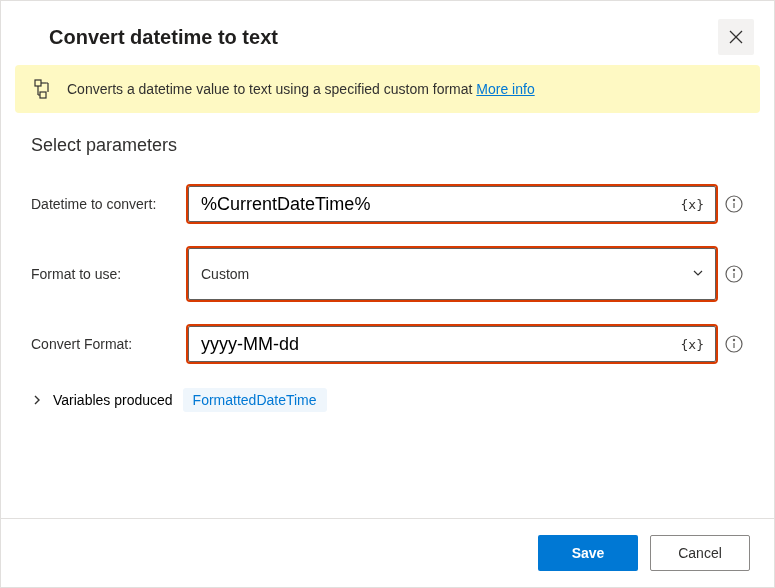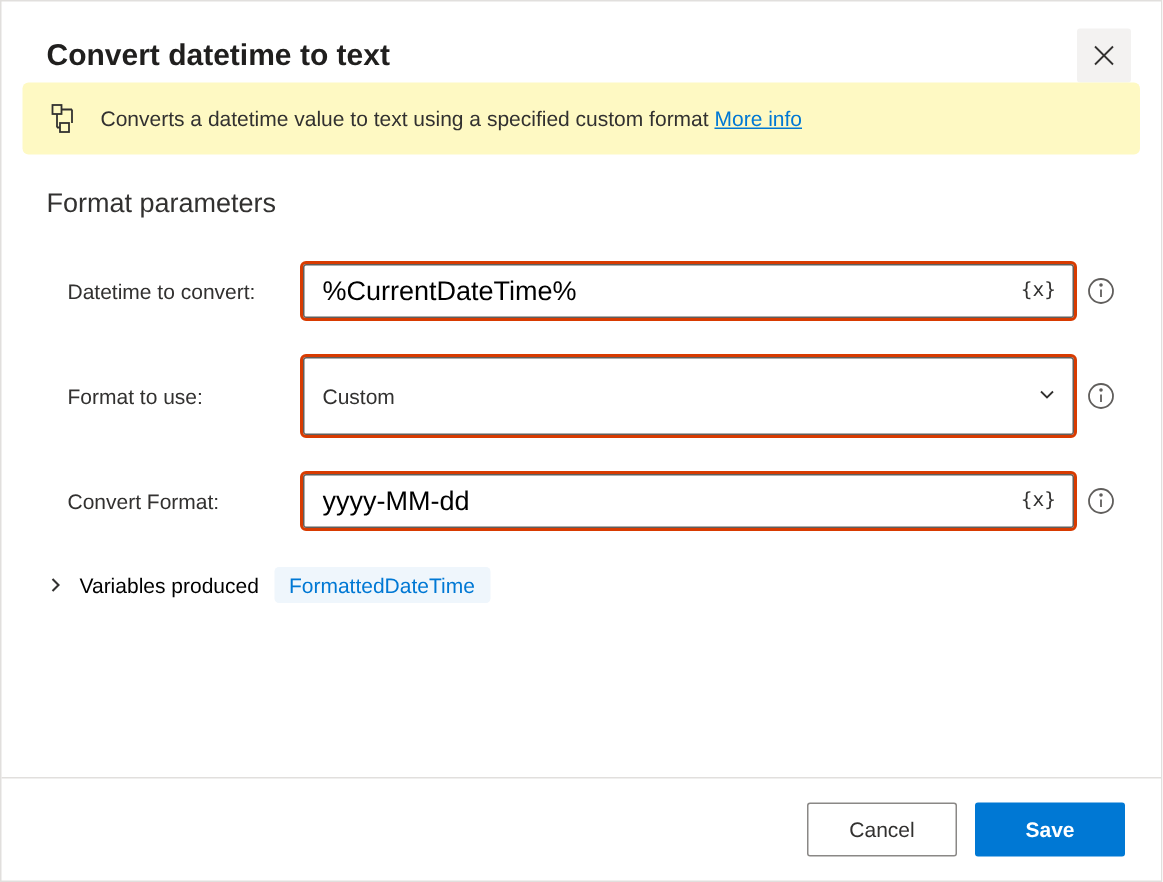--- a/index.html
+++ b/index.html
@@ -18,21 +18,22 @@
     height: 588px;
     border: 1px solid #e1dfdd;
     display: flex;
     flex-direction: column;
     background: #fff;
   }
   .header {
     display: flex;
     align-items: center;
     justify-content: space-between;
-    padding: 18px 20px 0 30px;
+    padding: 18px 20px 10px 30px;
+    margin-left: 18px;
   }
   .title {
     font-size: 20px;
     font-weight: 600;
     color: #201f1e;
   }
   .close-btn {
     width: 36px;
     height: 36px;
     background: #f3f2f1;
@@ -75,21 +76,20 @@
     display: flex;
     align-items: center;
     margin-bottom: 26px;
     gap: 8px;
   }
   .row-label {
     width: 149px;
     flex-shrink: 0;
     font-size: 14px;
     color: #323130;
-    margin-left: 14px;
   }
   .field-wrap {
     flex: 1;
     position: relative;
   }
   .field-wrap.highlight {
     outline: 2px solid #d83b01;
     outline-offset: 0;
     border-radius: 2px;
   }
@@ -234,21 +234,21 @@
         <line x1="14" y1="4" x2="14" y2="13"></line>
         <line x1="7" y1="4" x2="12" y2="4"></line>
       </svg>
     </span>
     <span>
       <span>Converts a datetime value to text using a specified custom format </span><a href="#">More info</a>
     </span>
   </div>
 
   <div class="body">
-    <div class="section-title">Format parameters</div>
+    <div class="section-title">Select parameters</div>
 
     <div class="row">
       <div class="row-label">Datetime to convert:</div>
       <div class="field-wrap highlight">
         <input class="text-input" type="text" value="%CurrentDateTime%" style="">
         <span class="var-token">{x}</span>
       </div>
       <span class="info-icon">
         <svg width="18" height="18" viewBox="0 0 18 18" fill="none" stroke="#605e5c" stroke-width="1.2">
             <circle cx="9" cy="9" r="8"></circle>
@@ -301,17 +301,17 @@
             <polyline points="4,2 8,6 4,10"></polyline>
           </svg>
       </span>
       <span class="vars-label">Variables produced</span>
       <span class="var-pill">FormattedDateTime</span>
     </div>
 
   </div>
 
   <div class="footer">
+    <button class="btn btn-primary">Save</button>
     <button class="btn btn-secondary">Cancel</button>
-    <button class="btn btn-primary">Save</button>
   </div>
 
 </div>
 
 </body></html>

